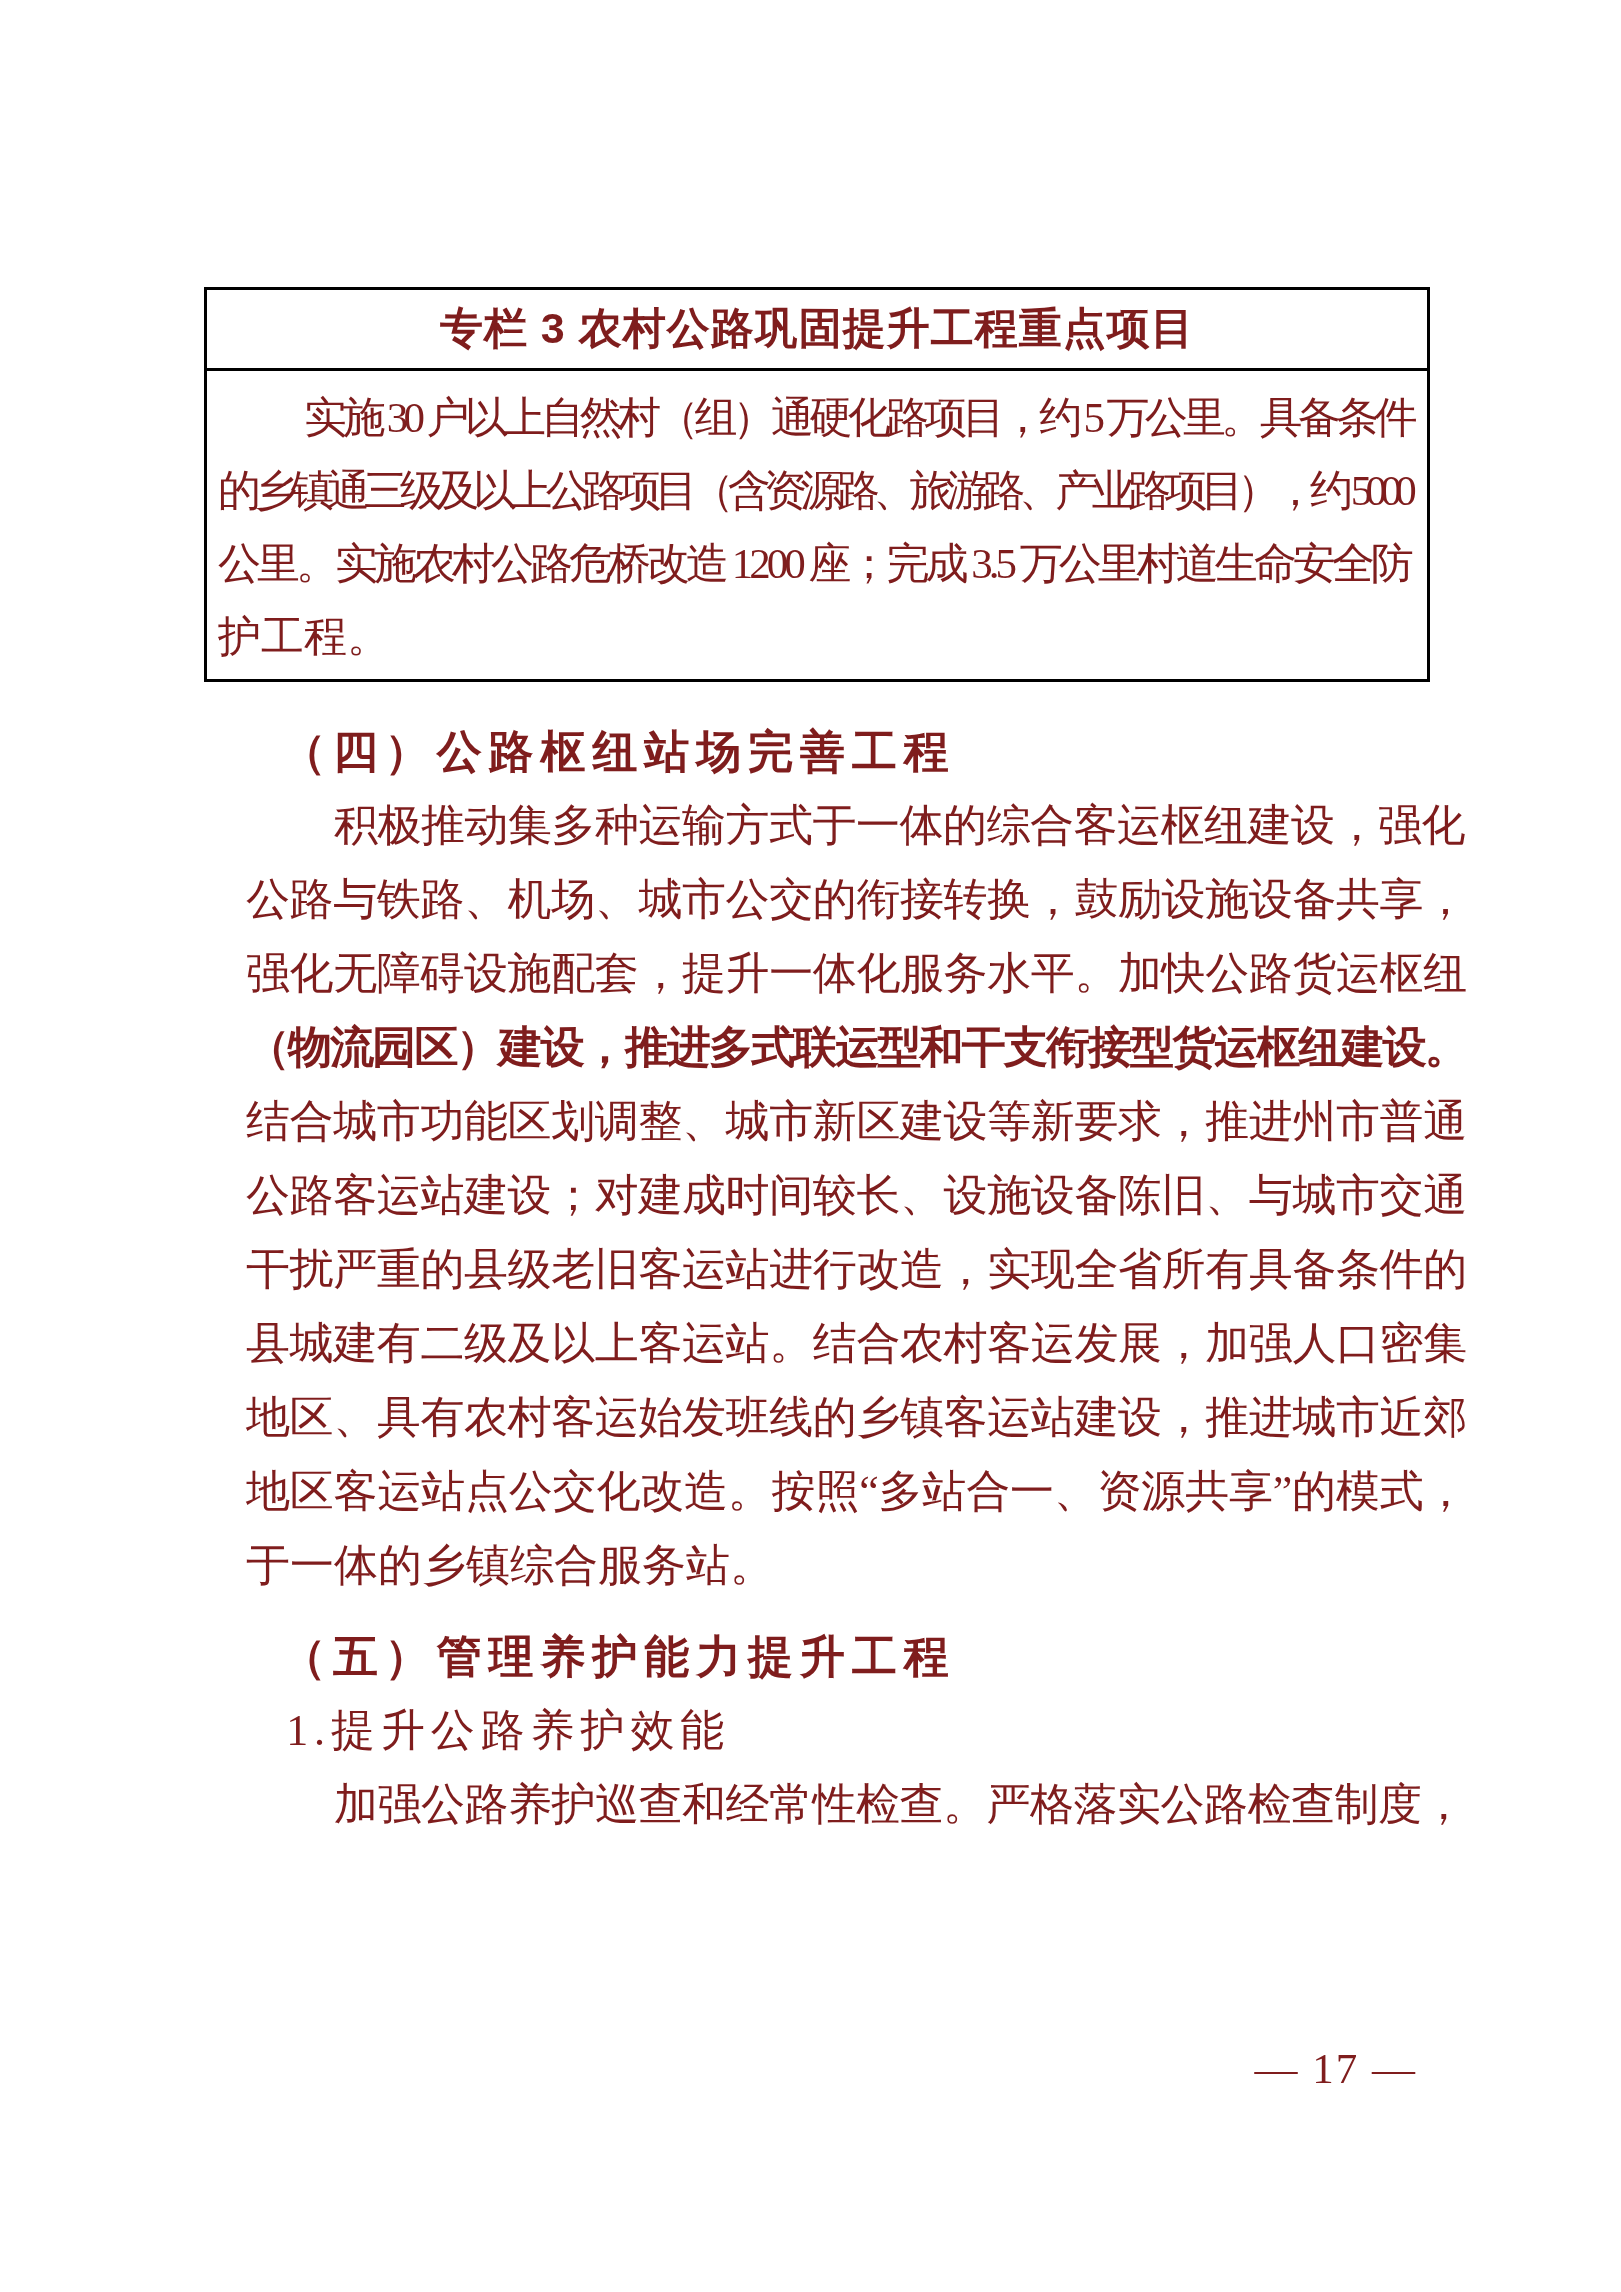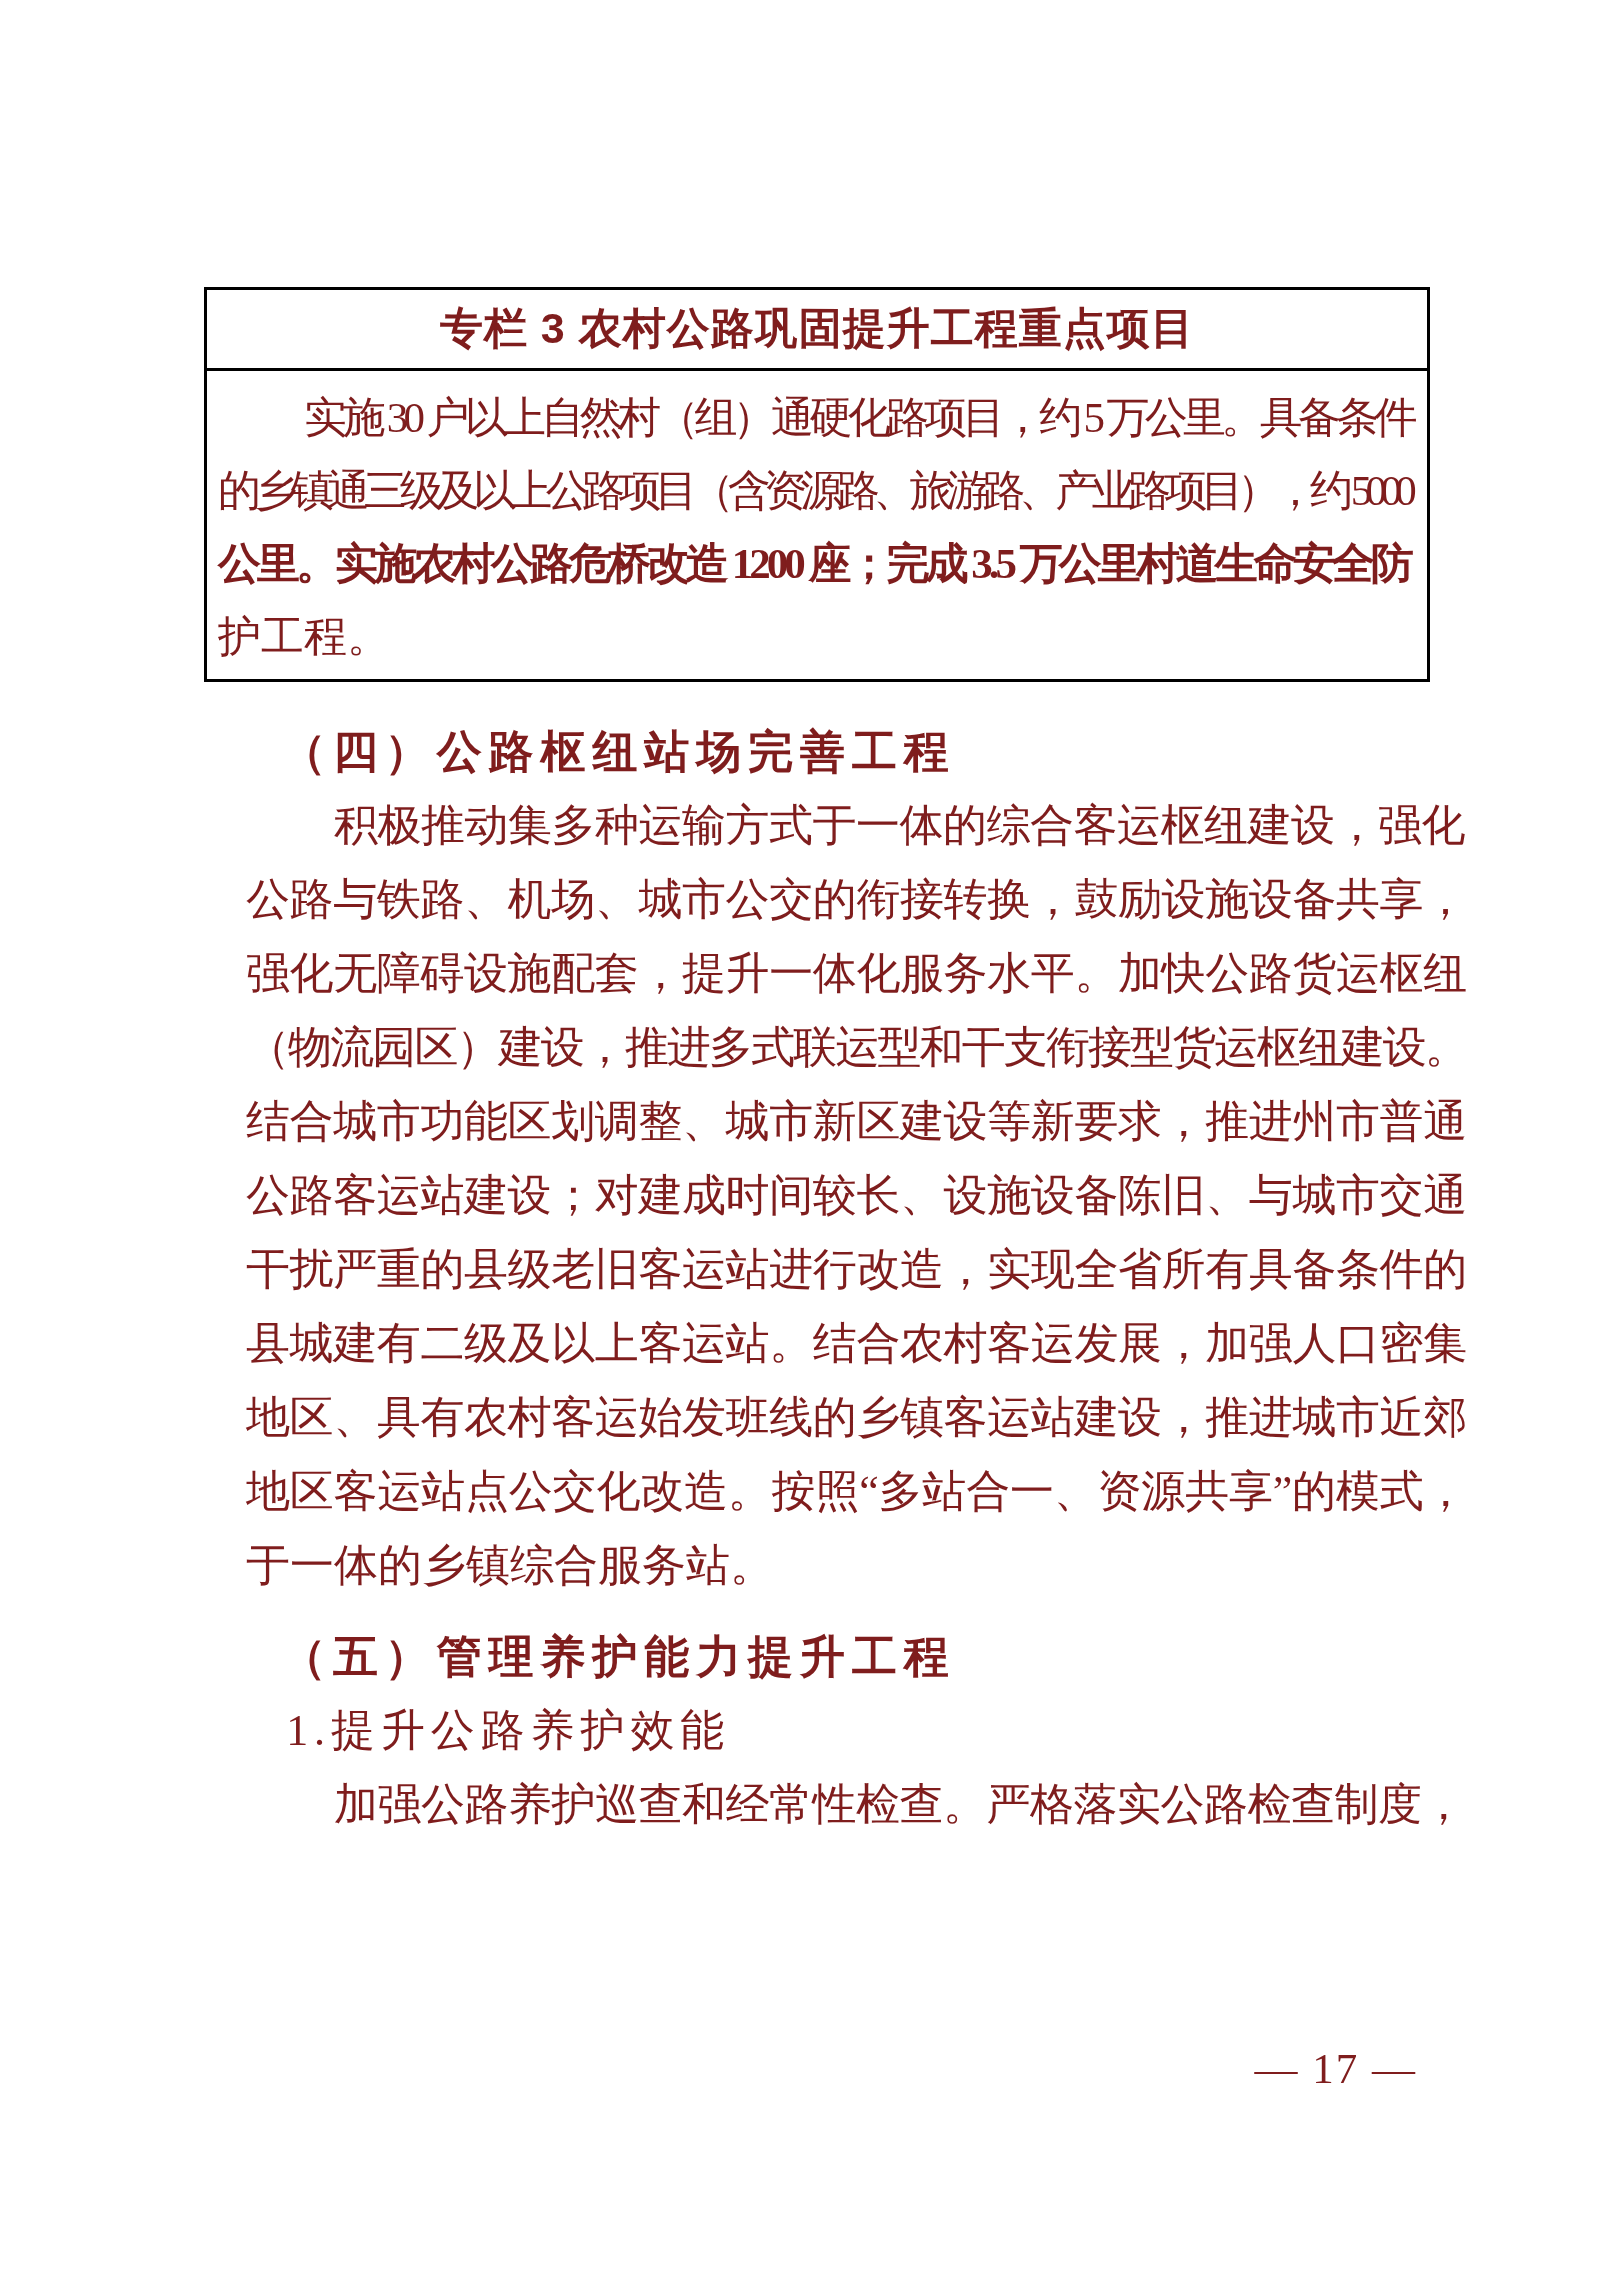--- a/index.html
+++ b/index.html
@@ -93,31 +93,31 @@
 <body>
 
 <div class="page">
   <div class="content">
 
     <div class="feature-box">
       <div class="box-title">专栏 3 农村公路巩固提升工程重点项目</div>
       <div class="box-body">
           <div class="tline ind"><span style="letter-spacing: -4.7px;">实施 30 户以上自然村（组）通硬化路项目，约 5 万公里。具备条件</span></div>
           <div class="tline"><span style="letter-spacing: -6.6px;">的乡镇通三级及以上公路项目（含资源路、旅游路、产业路项目），约 5000</span></div>
-          <div class="tline"><span style="letter-spacing: -4px; font-weight: bold;">公里。实施农村公路危桥改造 1200 座；完成 3.5 万公里村道生命安全防</span></div>
+          <div class="tline"><span style="letter-spacing: -4px;">公里。实施农村公路危桥改造 1200 座；完成 3.5 万公里村道生命安全防</span></div>
           <div class="tline noj"><span>护工程。</span></div>
         </div>
     </div>
 
     <div class="heading">（四）公路枢纽站场完善工程</div>
     <div class="para">
         <div class="tline ind"><span style="letter-spacing: -0.5px;">积极推动集多种运输方式于一体的综合客运枢纽建设，强化</span></div>
         <div class="tline"><span style="letter-spacing: -0.4px;">公路与铁路、机场、城市公交的衔接转换，鼓励设施设备共享，</span></div>
         <div class="tline"><span style="letter-spacing: -0.4px;">强化无障碍设施配套，提升一体化服务水平。加快公路货运枢纽</span></div>
-        <div class="tline"><span style="letter-spacing: -1.9px;">（物流园区）建设，推进多式联运型和干支衔接型货运枢纽建设。</span></div>
+        <div class="tline"><span style="letter-spacing: -1.9px; font-weight: bold;">（物流园区）建设，推进多式联运型和干支衔接型货运枢纽建设。</span></div>
         <div class="tline"><span style="letter-spacing: -0.4px;">结合城市功能区划调整、城市新区建设等新要求，推进州市普通</span></div>
         <div class="tline"><span style="letter-spacing: -0.4px;">公路客运站建设；对建成时间较长、设施设备陈旧、与城市交通</span></div>
         <div class="tline"><span style="letter-spacing: -0.4px;">干扰严重的县级老旧客运站进行改造，实现全省所有具备条件的</span></div>
         <div class="tline"><span style="letter-spacing: -0.4px;">县城建有二级及以上客运站。结合农村客运发展，加强人口密集</span></div>
         <div class="tline"><span style="letter-spacing: -0.4px;">地区、具有农村客运始发班线的乡镇客运站建设，推进城市近郊</span></div>
         <div class="tline"><span style="letter-spacing: -0.2px;">地区客运站点公交化改造。按照“多站合一、资源共享”的模式，</span></div>
         <div class="tline noj"><span>于一体的乡镇综合服务站。</span></div>
       </div>
 
     <div class="heading second">（五）管理养护能力提升工程</div>

